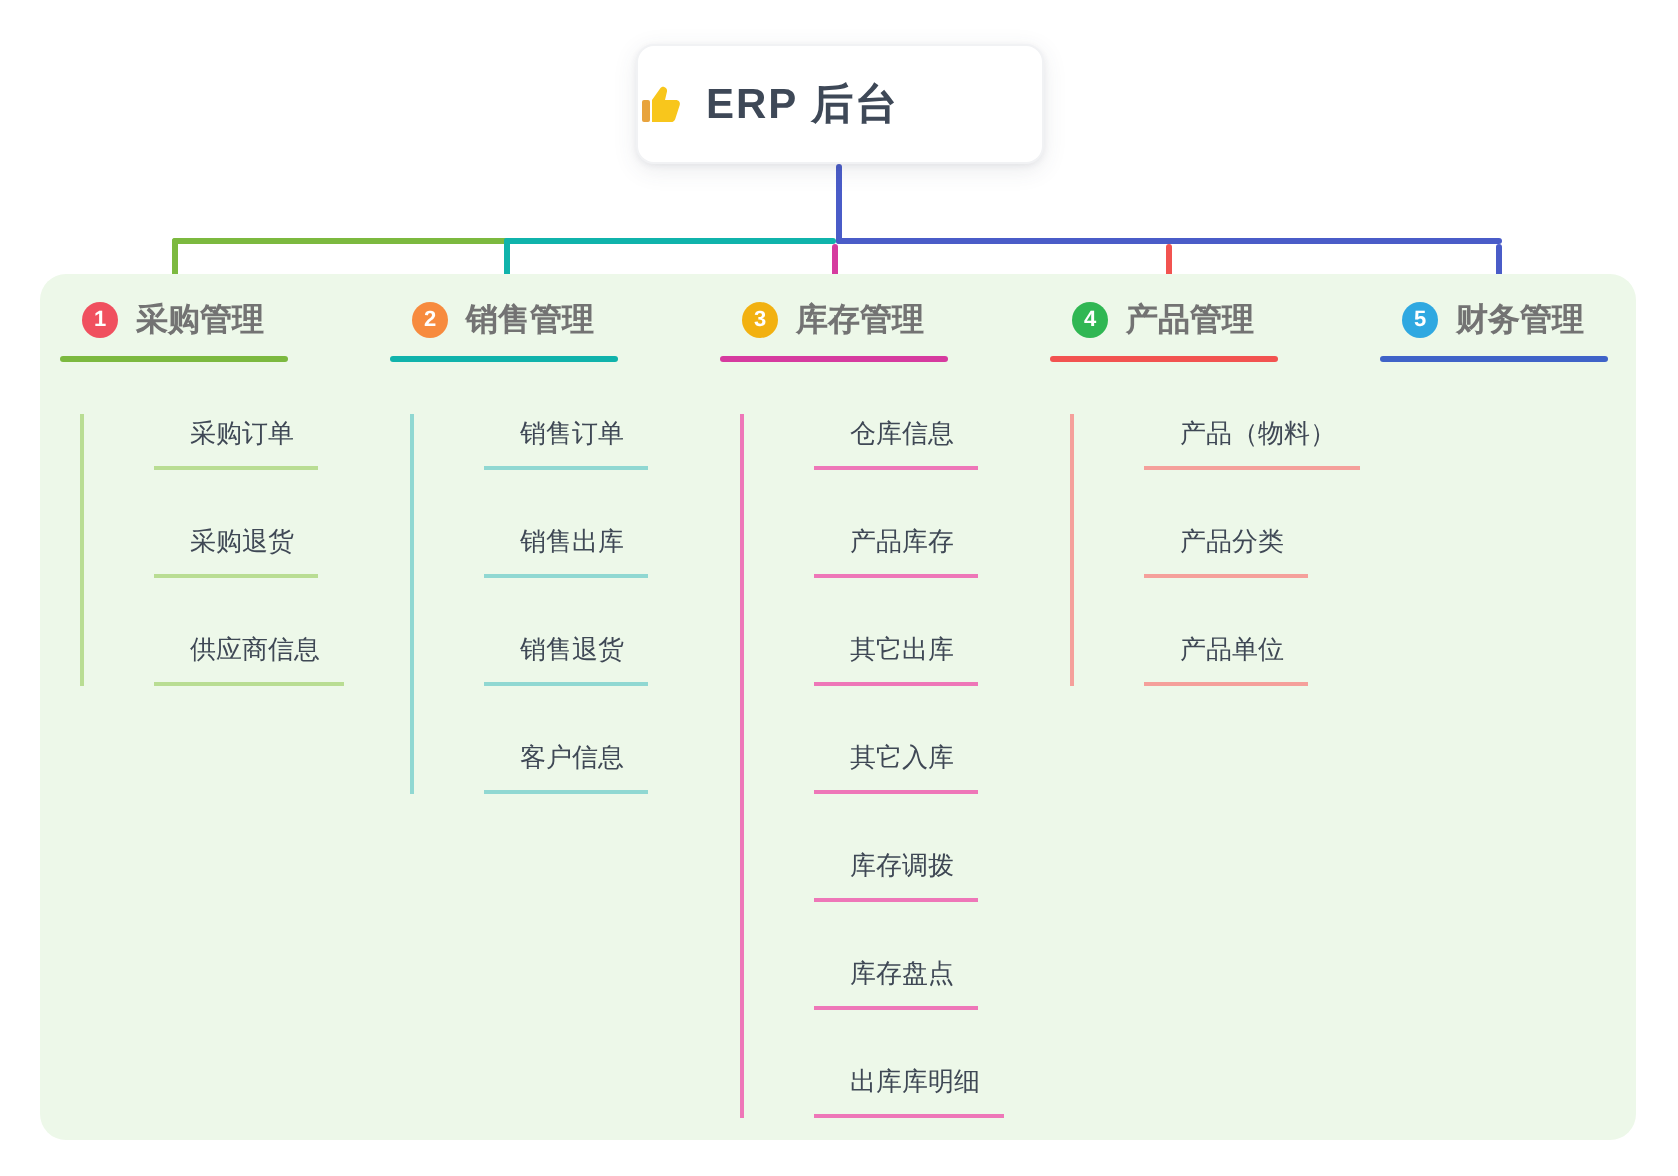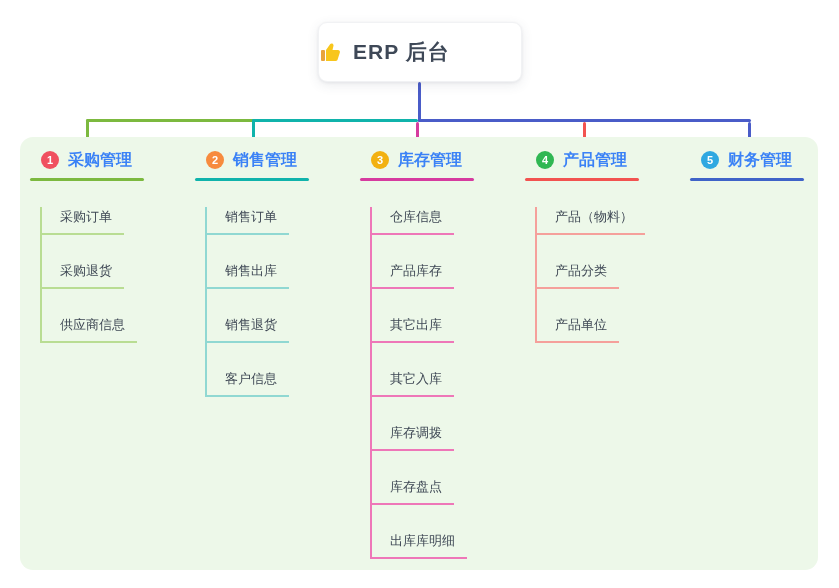--- a/index.html
+++ b/index.html
@@ -27,28 +27,28 @@
     background:#edf8e9; border-radius:13px; z-index:1;
   }
 
   
   .branch { position:absolute; top:149px; z-index:2; }
   .branch-header { display:flex; align-items:center; gap:9px; padding-left:11px; height:22px; cursor:pointer; }
   .badge {
     width:18px; height:18px; border-radius:50%; background:var(--badge,#999);
     color:#fff; font-size:11px; font-weight:bold; line-height:18px; text-align:center; flex:0 0 18px;
   }
-  .branch-label { font-size:16px; font-weight:600; color:#3b82f6; white-space:nowrap; }
+  .branch-label { font-size:16px; font-weight:600; color:#737373; white-space:nowrap; }
   .branch-underline { height:3px; width:114px; margin-top:7px; background:var(--main,#888); border-radius:2px; }
   .items { margin-left:10px; border-left:2px solid var(--light,#ccc); list-style:none; }
   .items li {
     width:max-content; min-width:72px;
     margin-top:26px; padding:0 12px 7px 18px;
     font-size:13px; color:#3f4855; line-height:19px; white-space:nowrap;
-    border-bottom:2px solid var(--light,#ccc); cursor:pointer;
+    border-bottom:2px solid var(--light,#ccc); cursor:pointer;margin-left:35px;
   }
 </style>
 </head>
 <body>
 
 <div class="stage">
 
   <div class="root-node">
     <svg class="thumb" viewBox="0 0 24 24" aria-hidden="true">
       <rect x="2" y="10" width="4" height="11" rx="1" fill="#e8a33d"></rect>

